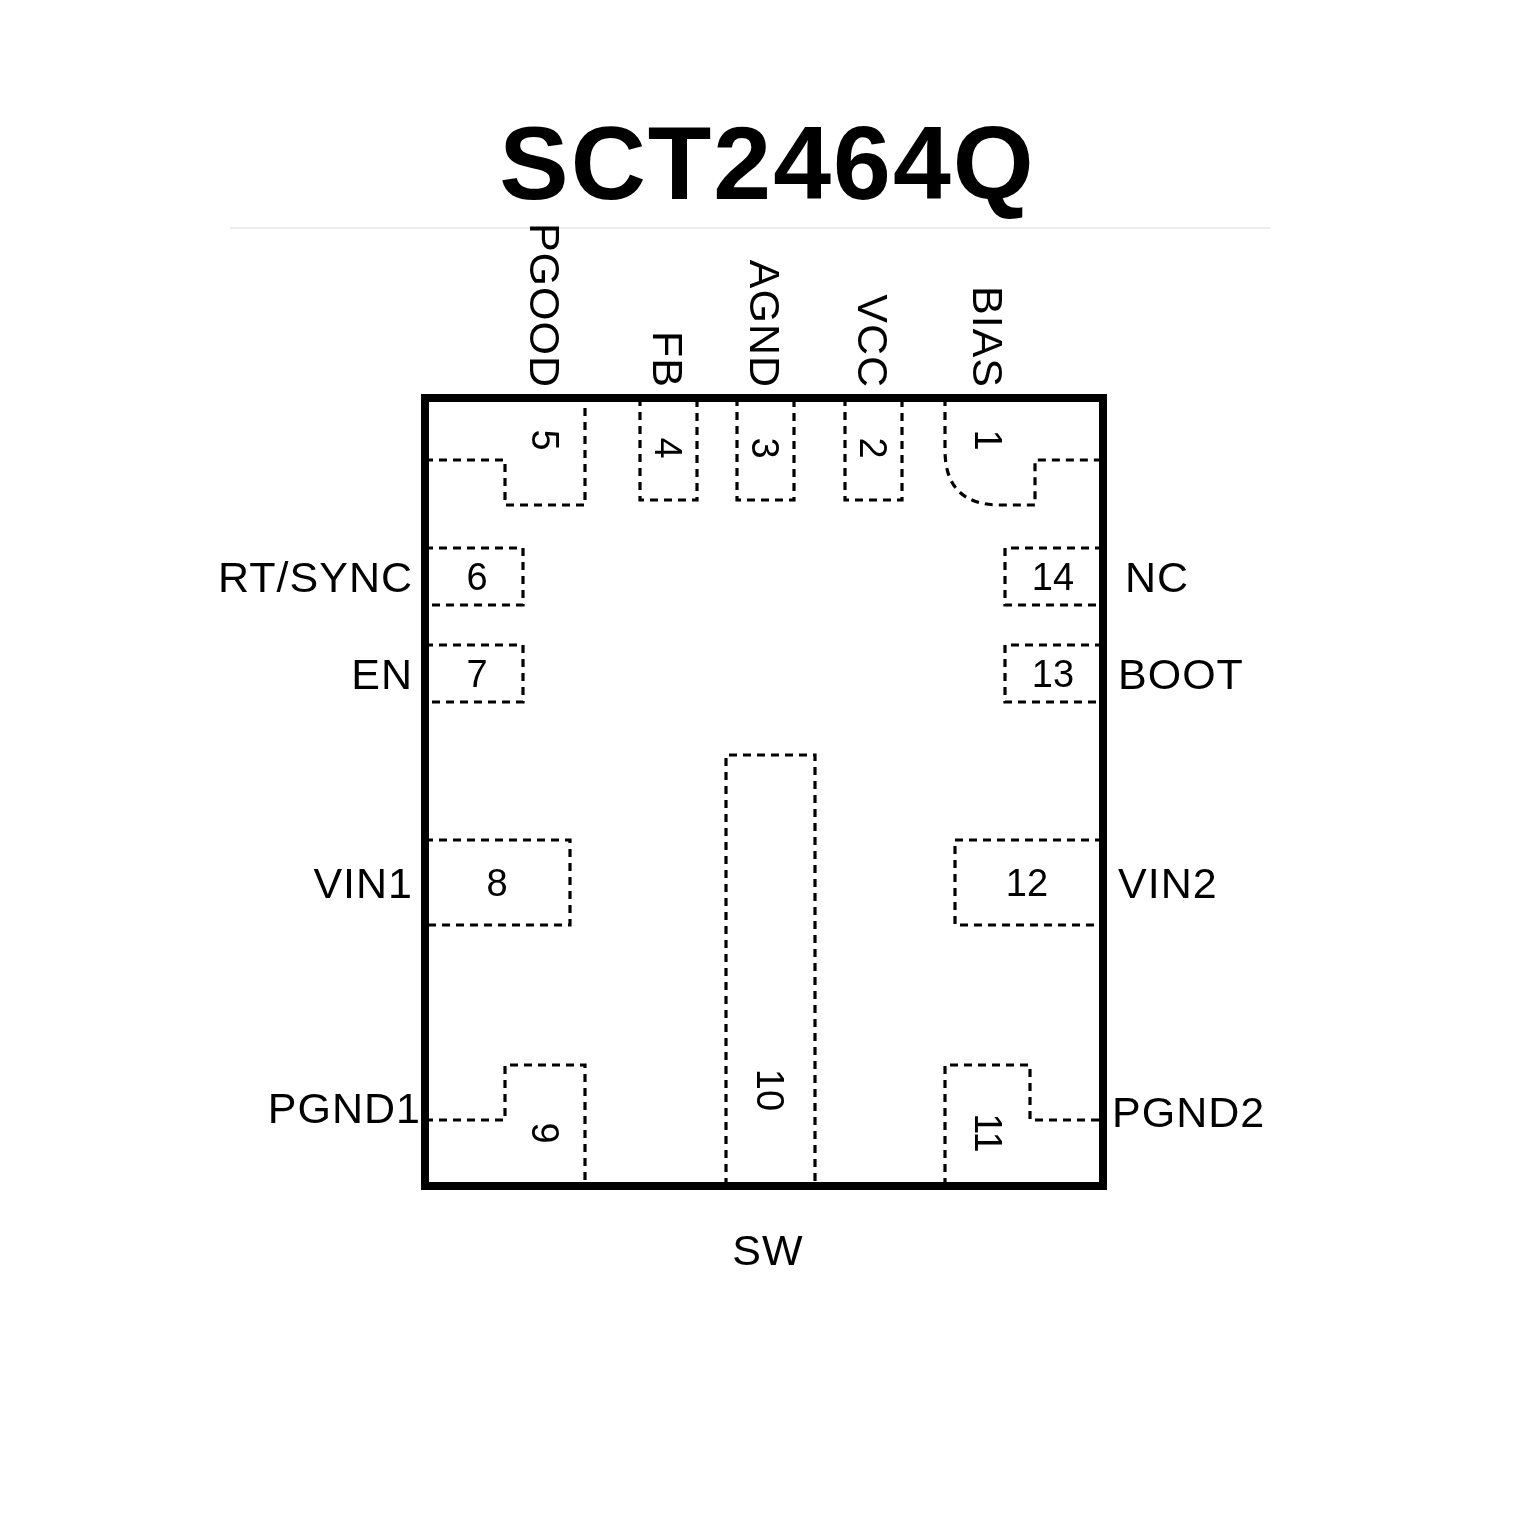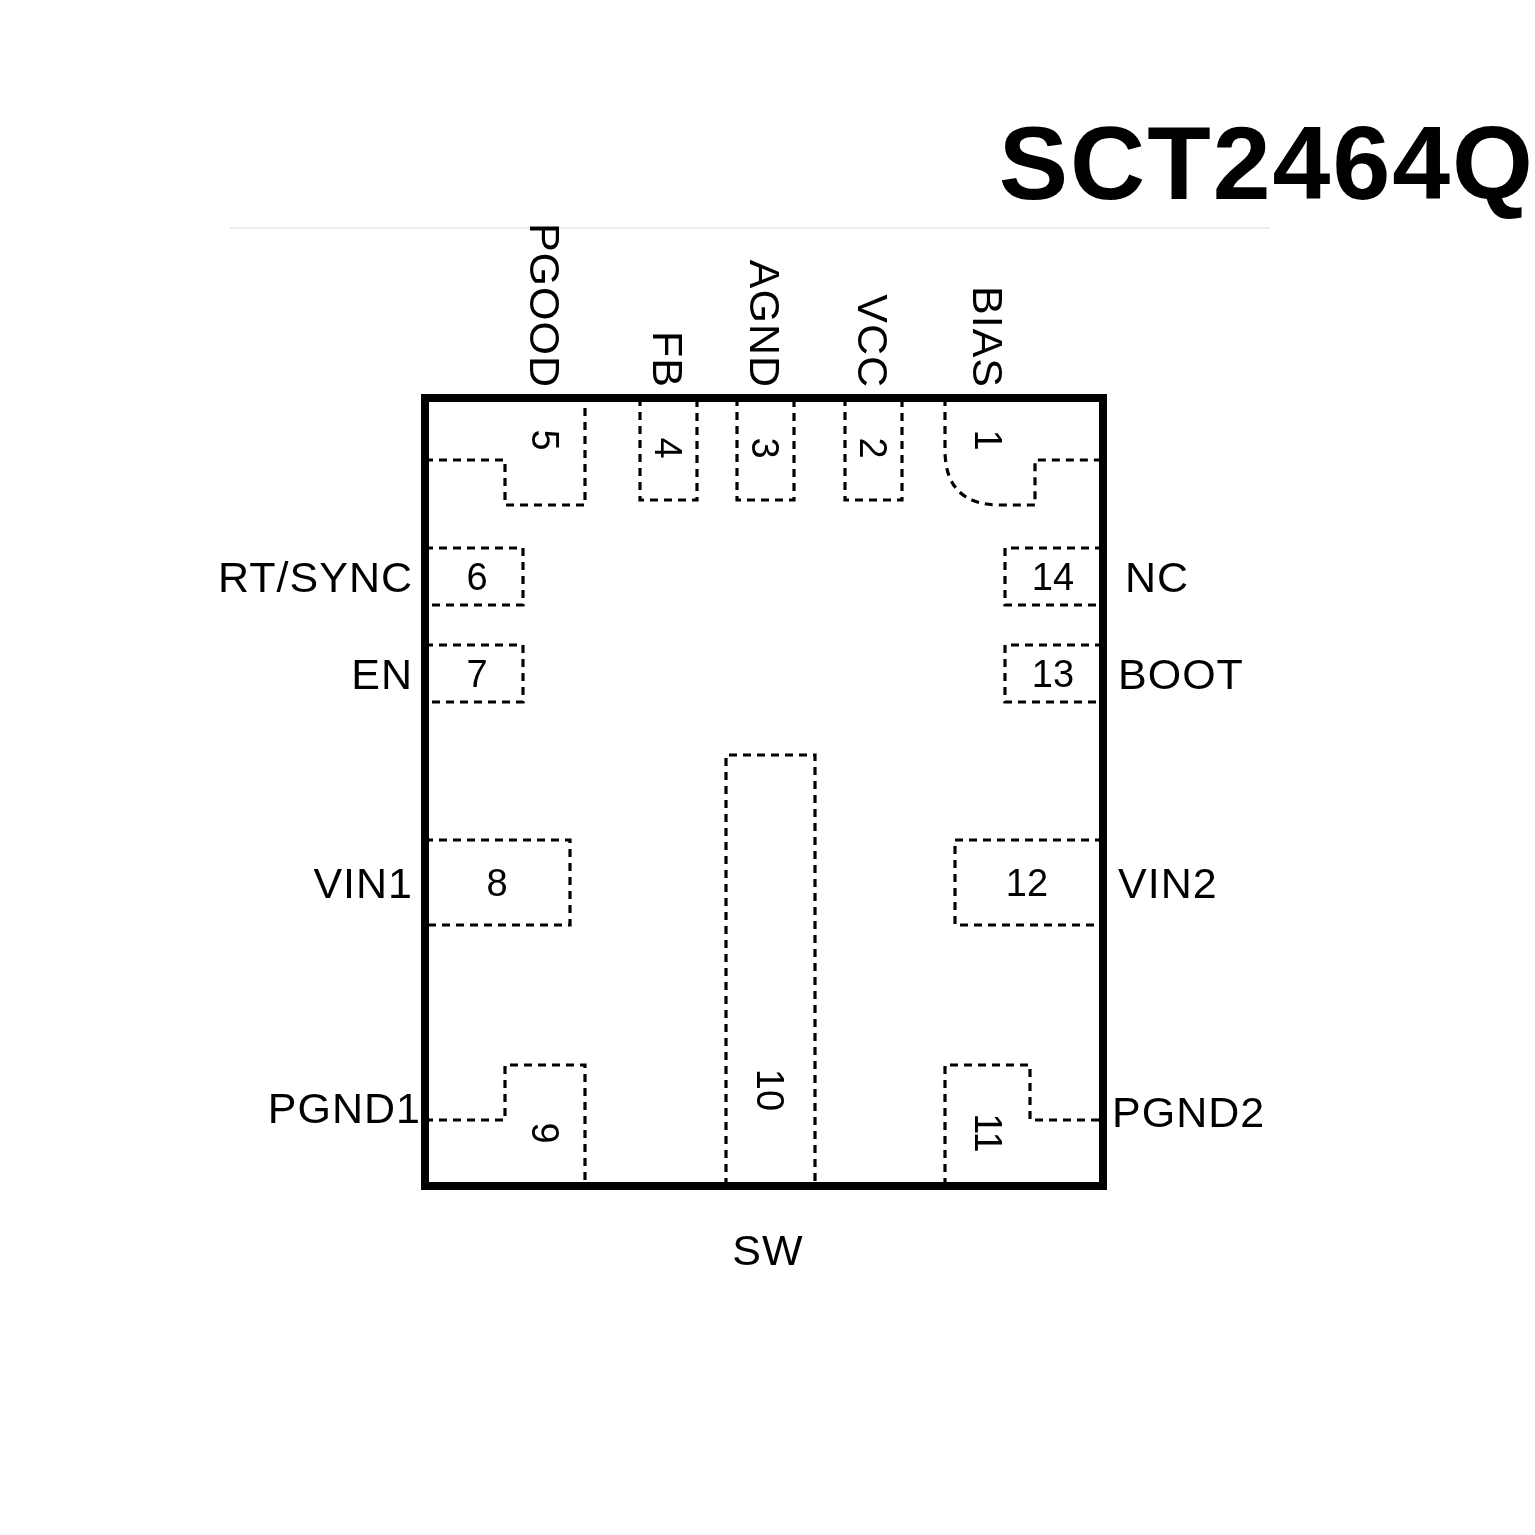--- a/index.html
+++ b/index.html
@@ -11,21 +11,21 @@
   .page {
     position: relative;
     width: 1535px; height: 1535px;
     background: #ffffff;
     overflow: hidden;
   }
   .title {
     position: absolute;
     top: 104px; left: 0;
     width: 100%;
-    text-align: right;
+    text-align: center;
     font-size: 104px;
     font-weight: 900;
     letter-spacing: 2px;
     color: #000000;
     font-family: "Liberation Sans", sans-serif;
   }
   .divider {
     position: absolute;
     top: 227px; left: 230px;
     width: 1040px; height: 2px;

